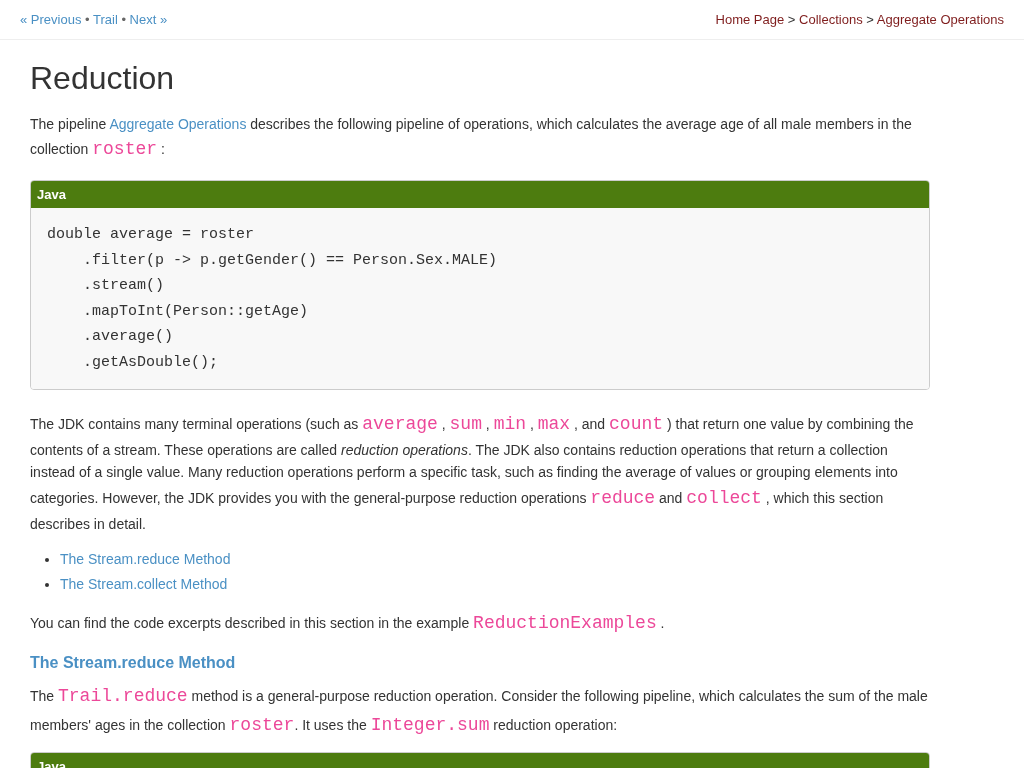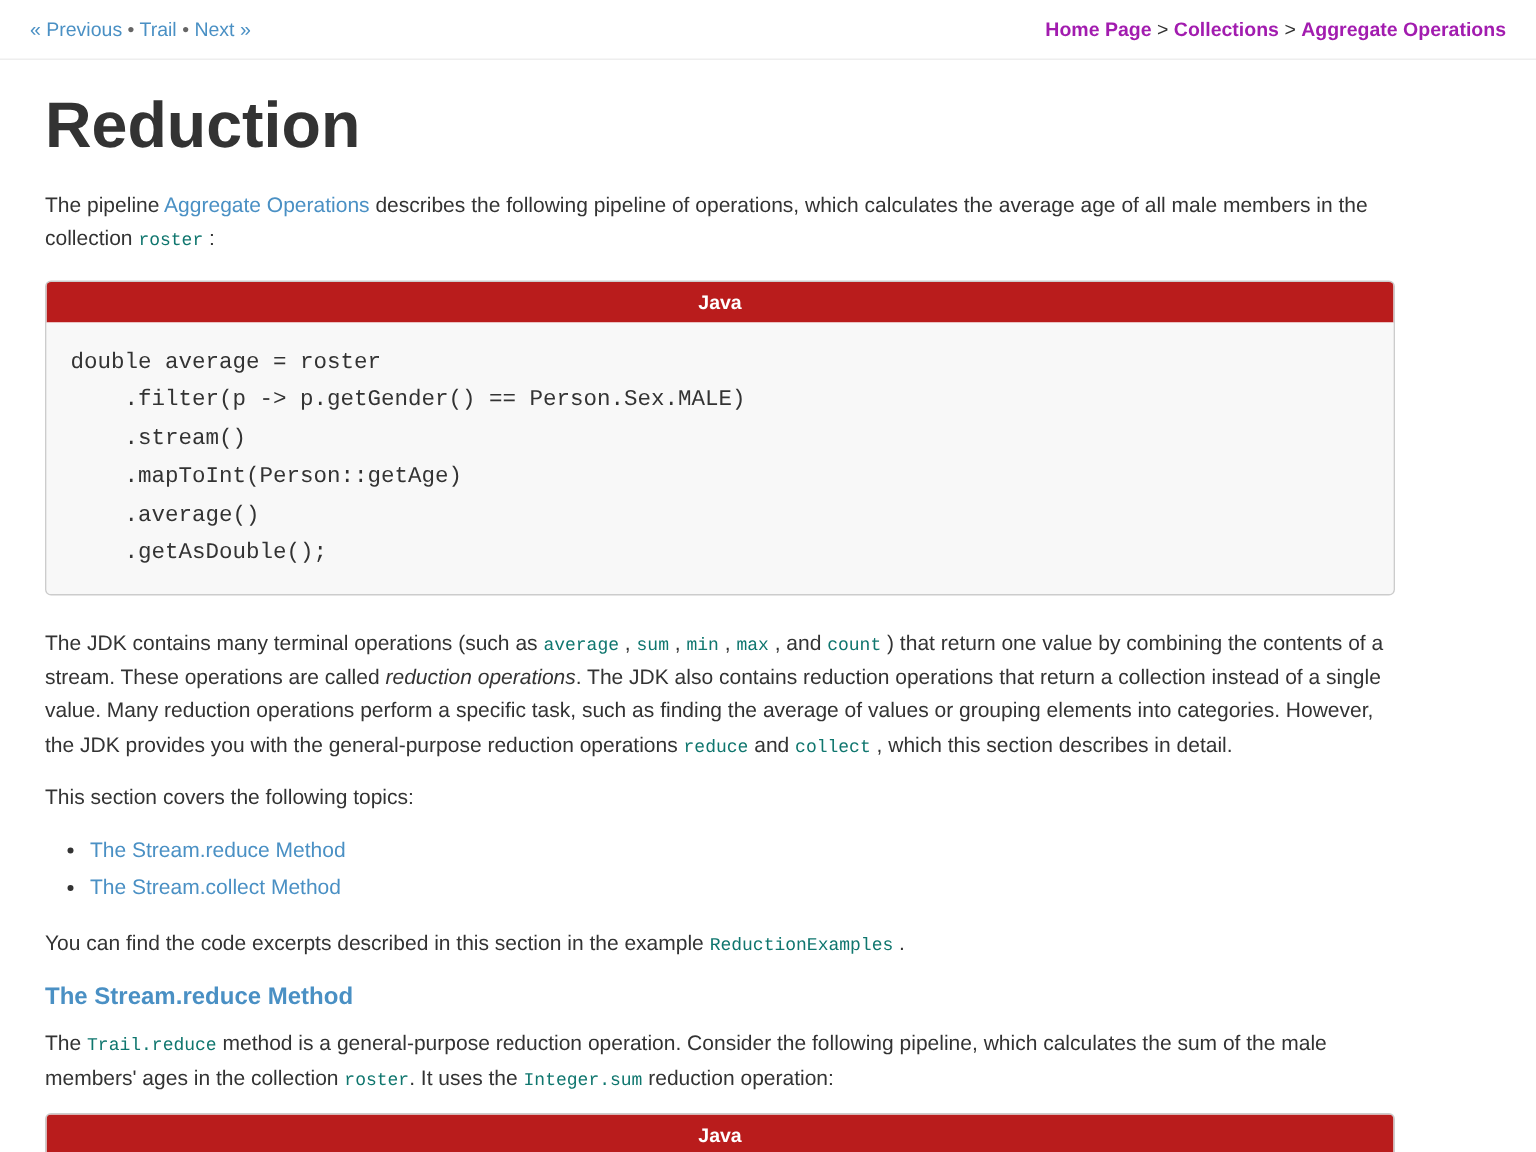--- a/index.html
+++ b/index.html
@@ -15,58 +15,58 @@
     #nav-bar {
       display: flex;
       justify-content: space-between;
       align-items: center;
       padding: 12px 20px;
       border-bottom: 1px solid #eee;
       font-size: 13px;
     }
     #nav-left a { color: #4a90c4; text-align: right; }
     #nav-left span { color: #666; }
-    #nav-right a { color: #a21caf; font-weight: bold; }
+    #nav-right a { color: #7f1d1d; }
     #nav-right span { color: #333; }
 
     #main-content {
       padding: 20px 30px;
       max-width: 960px;
     }
 
     h1 {
-      font-size: 43px;
-      font-weight: bold;
+      font-size: 32px;
+      font-weight: normal;
       color: #333;
       margin-bottom: 16px;
     }
 
     .intro-text {
       margin-bottom: 16px;
       line-height: 1.6;
     }
 
     .code-inline {
       font-family: 'Courier New', monospace;
-      color: #0f766e;
+      color: #ec4899;
       background: transparent;
-      font-size: 12px;
+      font-size: 18px;
     }
 
     .code-block-wrapper {
       border: 1px solid #ccc;
       border-radius: 4px;
       margin-bottom: 20px;
       overflow: hidden;
     }
 
     .code-block-header {
-      background: #b91c1c;
+      background: #4d7c0f;
       color: #fff;
-      text-align: center;
+      text-align: left;
       padding: 6px;
       font-size: 13px;
       font-weight: bold;
     }
 
     .code-block-body {
       background: #f8f8f8;
       padding: 14px 16px;
       font-family: 'Courier New', monospace;
       font-size: 15px;
@@ -137,21 +137,20 @@
       <div>&nbsp;&nbsp;&nbsp;&nbsp;.mapToInt(Person::getAge)</div>
       <div>&nbsp;&nbsp;&nbsp;&nbsp;.average()</div>
       <div>&nbsp;&nbsp;&nbsp;&nbsp;.getAsDouble();</div>
     </div>
   </div>
 
   <p>
     The JDK contains many terminal operations (such as <span class="code-inline">average</span> , <span class="code-inline">sum</span> , <span class="code-inline">min</span> , <span class="code-inline">max</span> , and <span class="code-inline">count</span> ) that return one value by combining the contents of a stream. These operations are called <em>reduction operations</em>. The JDK also contains reduction operations that return a collection instead of a single value. Many reduction operations perform a specific task, such as finding the average of values or grouping elements into categories. However, the JDK provides you with the general-purpose reduction operations <span class="code-inline">reduce</span> and <span class="code-inline">collect</span> , which this section describes in detail.
   </p>
 
-  <p>This section covers the following topics:</p>
 
   <ul>
     <li>
       <a>The Stream.reduce Method</a>
     </li>
     <li>
       <a>The Stream.collect Method</a>
     </li>
   </ul>
 

